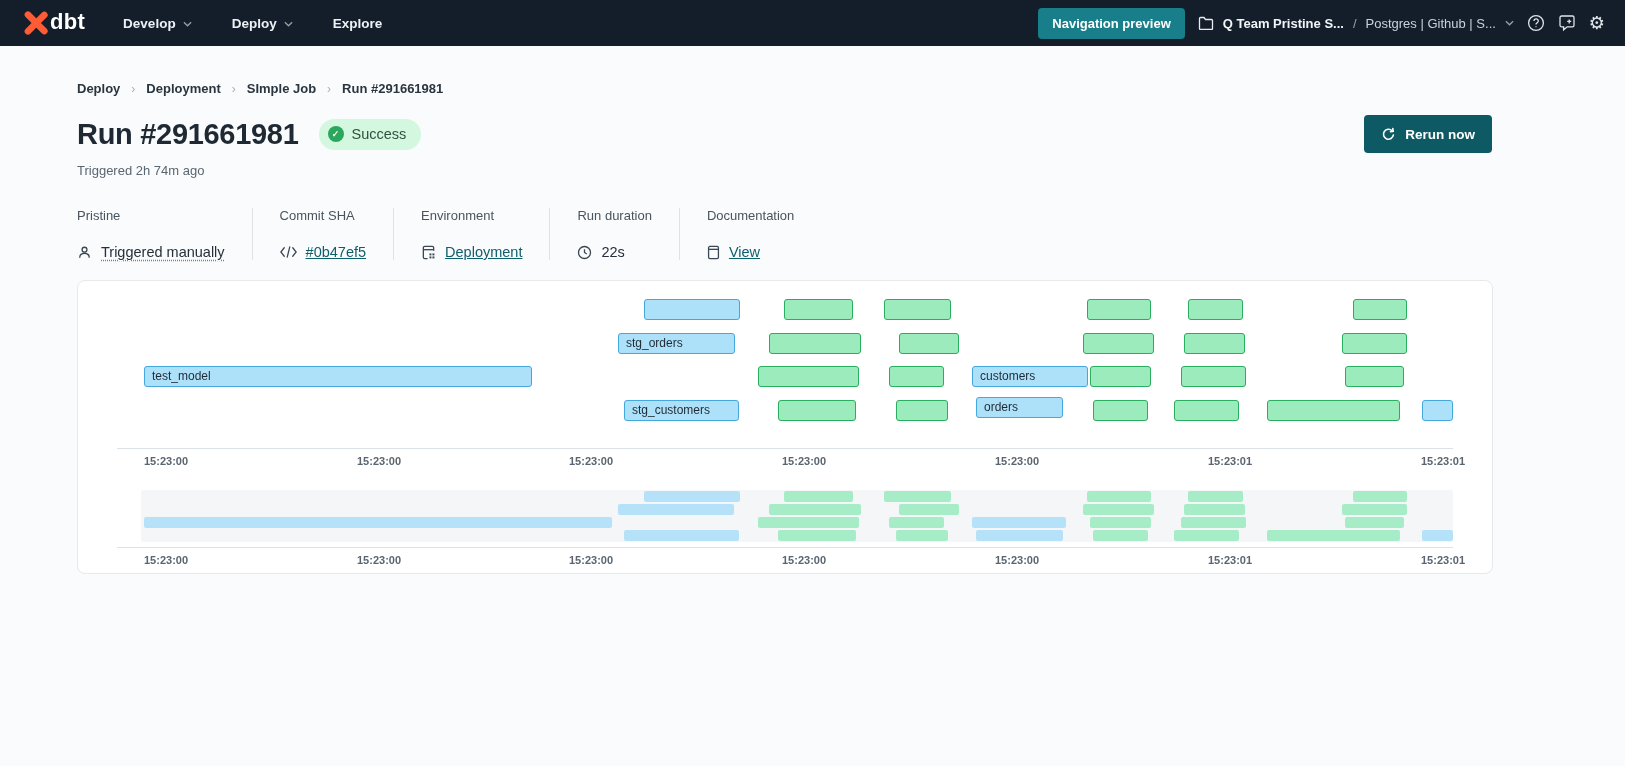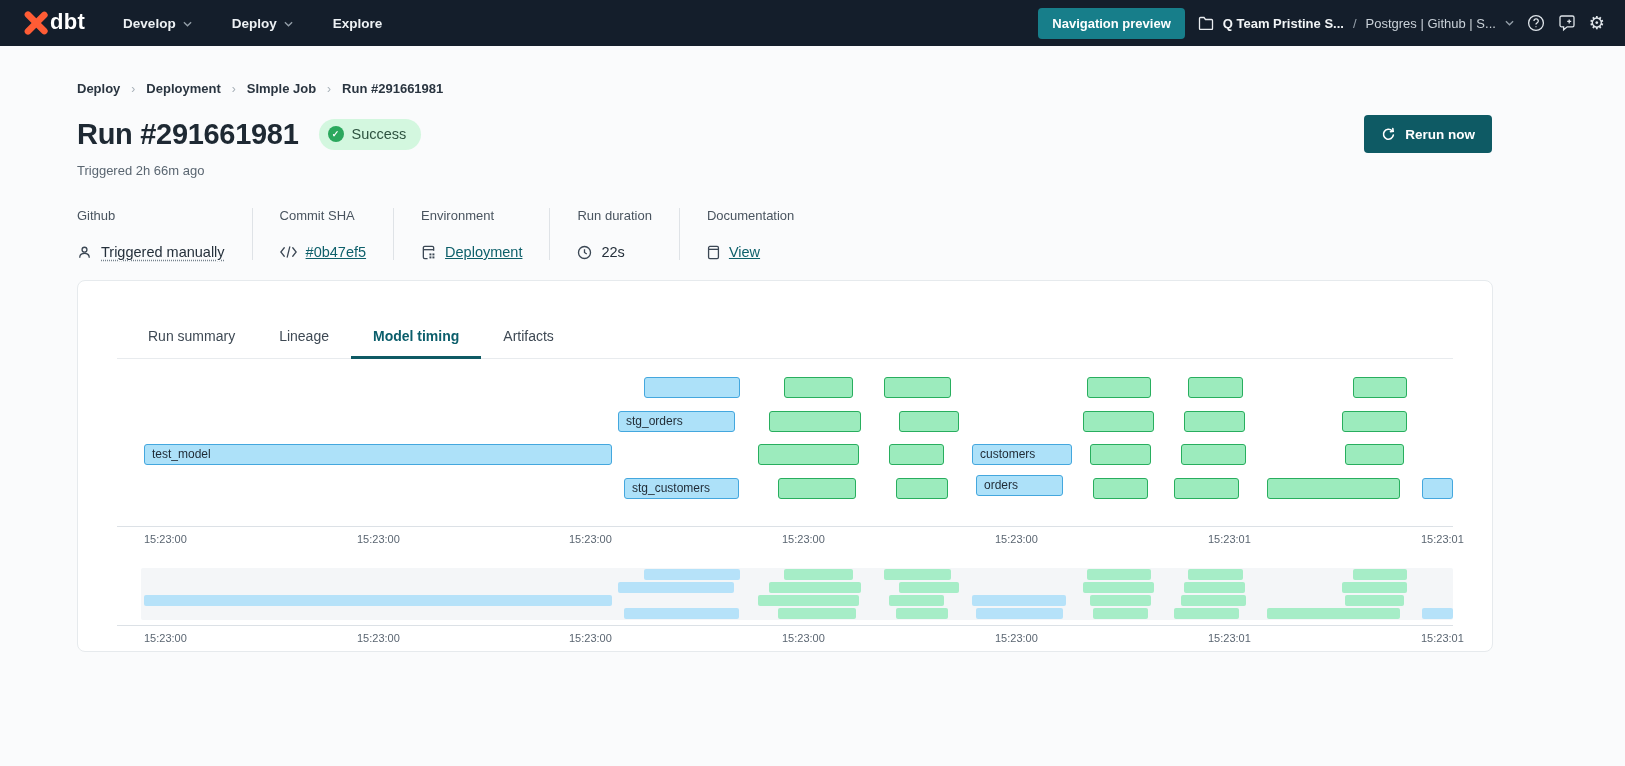--- a/index.html
+++ b/index.html
@@ -48,21 +48,21 @@
   .card { margin-top:20px; width:1416px; background:#fff; border:1px solid #E6EAED; border-radius:8px; padding:0 39px 6px; }
   .tab-bar { display:flex; padding:47px 0 0 9px; border-bottom:1px solid #E8EBEE; }
   .tab { padding:0 22px 14px; font-size:14px; color:#3E4954; cursor:pointer; position:relative; }
   .tab.active { color:#0B5E6B; font-weight:700; }
   .tab.active::after { content:""; position:absolute; left:0; right:0; bottom:-1px; height:3px; background:#0E5A64; }
   
   .plot { position:relative; margin-top:18px; width:1336px; height:122px; }
   .bar { position:absolute; height:21px; border-radius:3px; font-size:12px; line-height:19px; color:#1F2A34; padding-left:7px; white-space:nowrap; overflow:hidden; cursor:pointer; }
   .bar.blue  { background:#ADE1F9; border:1px solid #44A7DE; }
   .bar.green { background:#9CEBBD; border:1px solid #28AE5E; }
-  .axis { position:relative; margin-top:27px; border-top:1px solid #DCE1E6; height:20px; width:1336px; }
+  .axis { position:relative; margin-top:27px; border-top:1px solid #DCE1E6; height:20px; width:1336px;font-weight:bold; }
   .axis.second { margin-top:5px; }
   .tick { position:absolute; top:6px; font-size:11px; color:#5A6571; }
   .mini-wrap { position:relative; margin-top:22px; margin-left:24px; width:1312px; height:52px; background:#F4F6F8; border-radius:2px; }
   .mbar { position:absolute; height:11px; border-radius:2px; }
   .mbar.blue  { background:#B6E2F9; }
   .mbar.green { background:#A6EDC7; }
 </style>
 </head>
 <body>
 
@@ -156,25 +156,25 @@
       <span style="display:flex;">
         <svg width="15" height="15" viewBox="0 0 16 16" fill="none" stroke="#fff" stroke-width="1.7" stroke-linecap="round">
           <path d="M13.2 8.5A5.3 5.3 0 1 1 11.8 4.1"></path>
           <path d="M12.6 1.7l.4 2.9-2.9.4"></path>
         </svg>
       </span>
       <span>Rerun now</span>
     </button>
   </div>
 
-  <div class="triggered">Triggered 2h 66m ago</div>
+  <div class="triggered">Triggered 2h 74m ago</div>
 
   <div class="meta-row">
       <div class="meta-col">
-        <div class="meta-label">Github</div>
+        <div class="meta-label">Pristine</div>
         <div class="meta-value dotted">
           <span class="micon">
             <svg width="15" height="15" viewBox="0 0 16 16" fill="none" stroke="#3B4754" stroke-width="1.4">
               <circle cx="8" cy="5" r="2.6"></circle>
               <path d="M2.9 13.6c0-2.9 2.2-4.6 5.1-4.6s5.1 1.7 5.1 4.6"></path>
             </svg>
           </span>
           <span class="v">Triggered manually</span>
         </div>
       </div>
@@ -227,43 +227,37 @@
               <rect x="1.7" y="1.5" width="10.6" height="13" rx="1.4"></rect>
               <path d="M1.7 4.6h10.6"></path>
             </svg>
           </span>
           <span class="v">View</span>
         </div>
       </div>
     </div>
 
   <section class="card">
-    <div class="tab-bar">
-        <div class="tab">Run summary</div>
-        <div class="tab">Lineage</div>
-        <div class="tab active">Model timing</div>
-        <div class="tab">Artifacts</div>
-      </div>
     <div class="plot">
         <div class="bar blue" style="left: 527px; width: 96px; top: 0px;"></div>
         <div class="bar green" style="left: 667px; width: 69px; top: 0px;"></div>
         <div class="bar green" style="left: 767px; width: 67px; top: 0px;"></div>
         <div class="bar green" style="left: 970px; width: 64px; top: 0px;"></div>
         <div class="bar green" style="left: 1071px; width: 55px; top: 0px;"></div>
         <div class="bar green" style="left: 1236px; width: 54px; top: 0px;"></div>
         <div class="bar blue" style="left: 501px; width: 117px; top: 34px;">stg_orders</div>
         <div class="bar green" style="left: 652px; width: 92px; top: 34px;"></div>
         <div class="bar green" style="left: 782px; width: 60px; top: 34px;"></div>
         <div class="bar green" style="left: 966px; width: 71px; top: 34px;"></div>
         <div class="bar green" style="left: 1067px; width: 61px; top: 34px;"></div>
         <div class="bar green" style="left: 1225px; width: 65px; top: 34px;"></div>
-        <div class="bar blue" style="left: 27px; width: 468px; top: 67px;">test_model</div>
+        <div class="bar blue" style="left: 27px; width: 388px; top: 67px;">test_model</div>
         <div class="bar green" style="left: 641px; width: 101px; top: 67px;"></div>
         <div class="bar green" style="left: 772px; width: 55px; top: 67px;"></div>
-        <div class="bar blue" style="left: 855px; width: 100px; top: 67px;">customers</div>
+        <div class="bar blue" style="left: 855px; width: 116px; top: 67px;">customers</div>
         <div class="bar green" style="left: 973px; width: 61px; top: 67px;"></div>
         <div class="bar green" style="left: 1064px; width: 65px; top: 67px;"></div>
         <div class="bar green" style="left: 1228px; width: 59px; top: 67px;"></div>
         <div class="bar blue" style="left: 507px; width: 115px; top: 101px;">stg_customers</div>
         <div class="bar green" style="left: 661px; width: 78px; top: 101px;"></div>
         <div class="bar green" style="left: 779px; width: 52px; top: 101px;"></div>
         <div class="bar blue" style="left: 859px; width: 87px; top: 98px;">orders</div>
         <div class="bar green" style="left: 976px; width: 55px; top: 101px;"></div>
         <div class="bar green" style="left: 1057px; width: 65px; top: 101px;"></div>
         <div class="bar green" style="left: 1150px; width: 133px; top: 101px;"></div>

